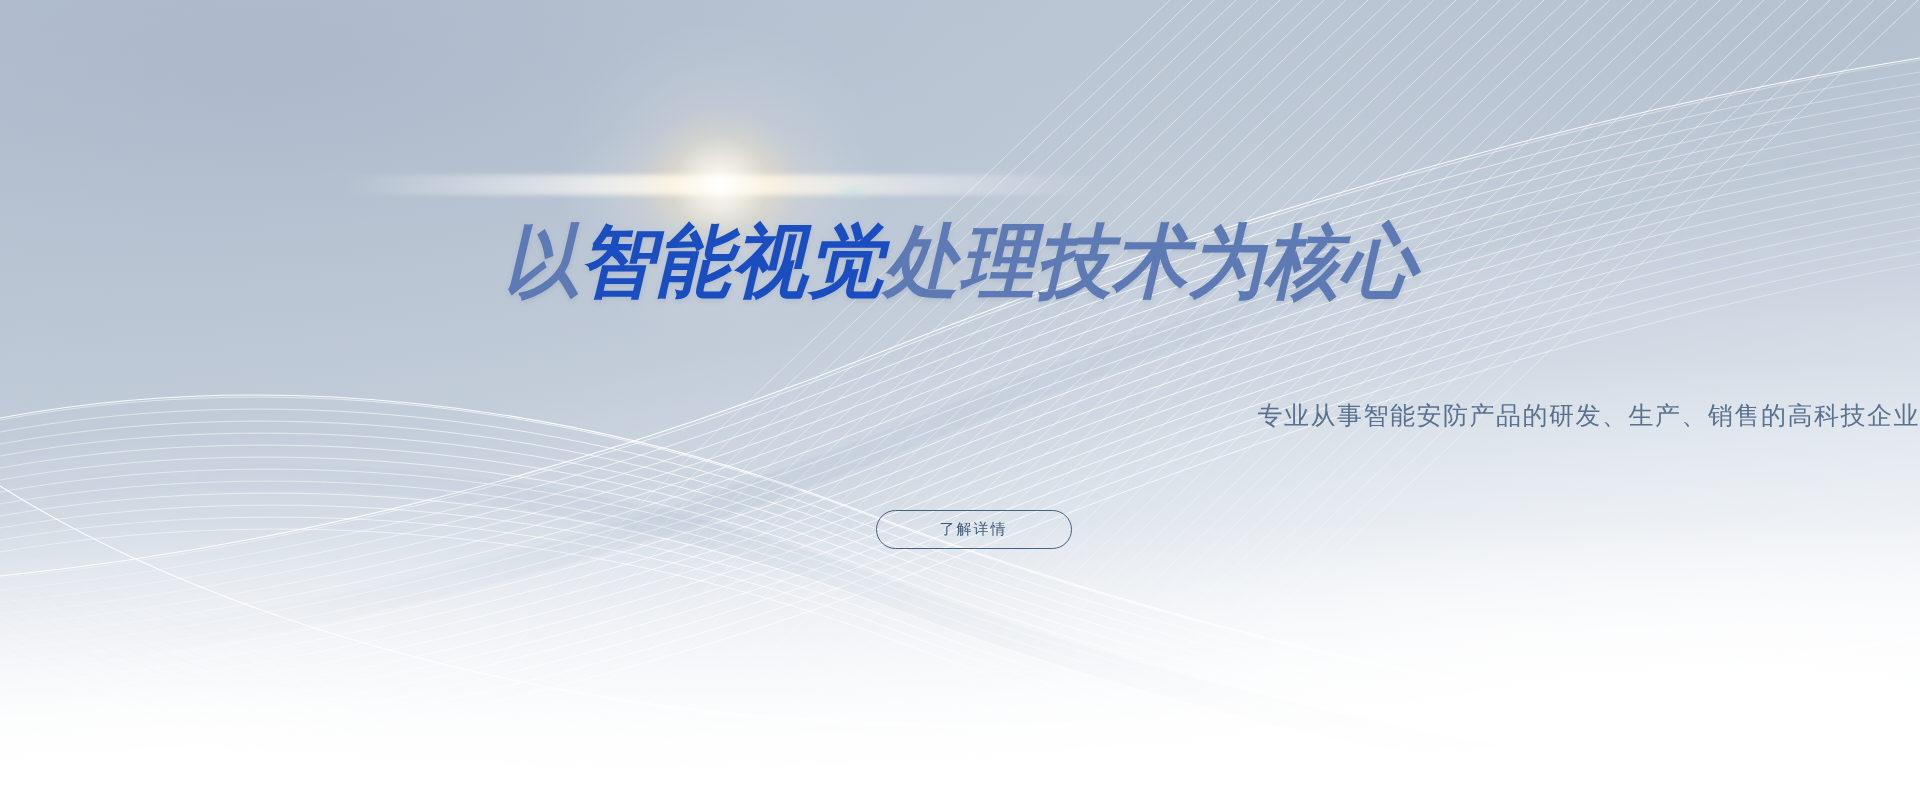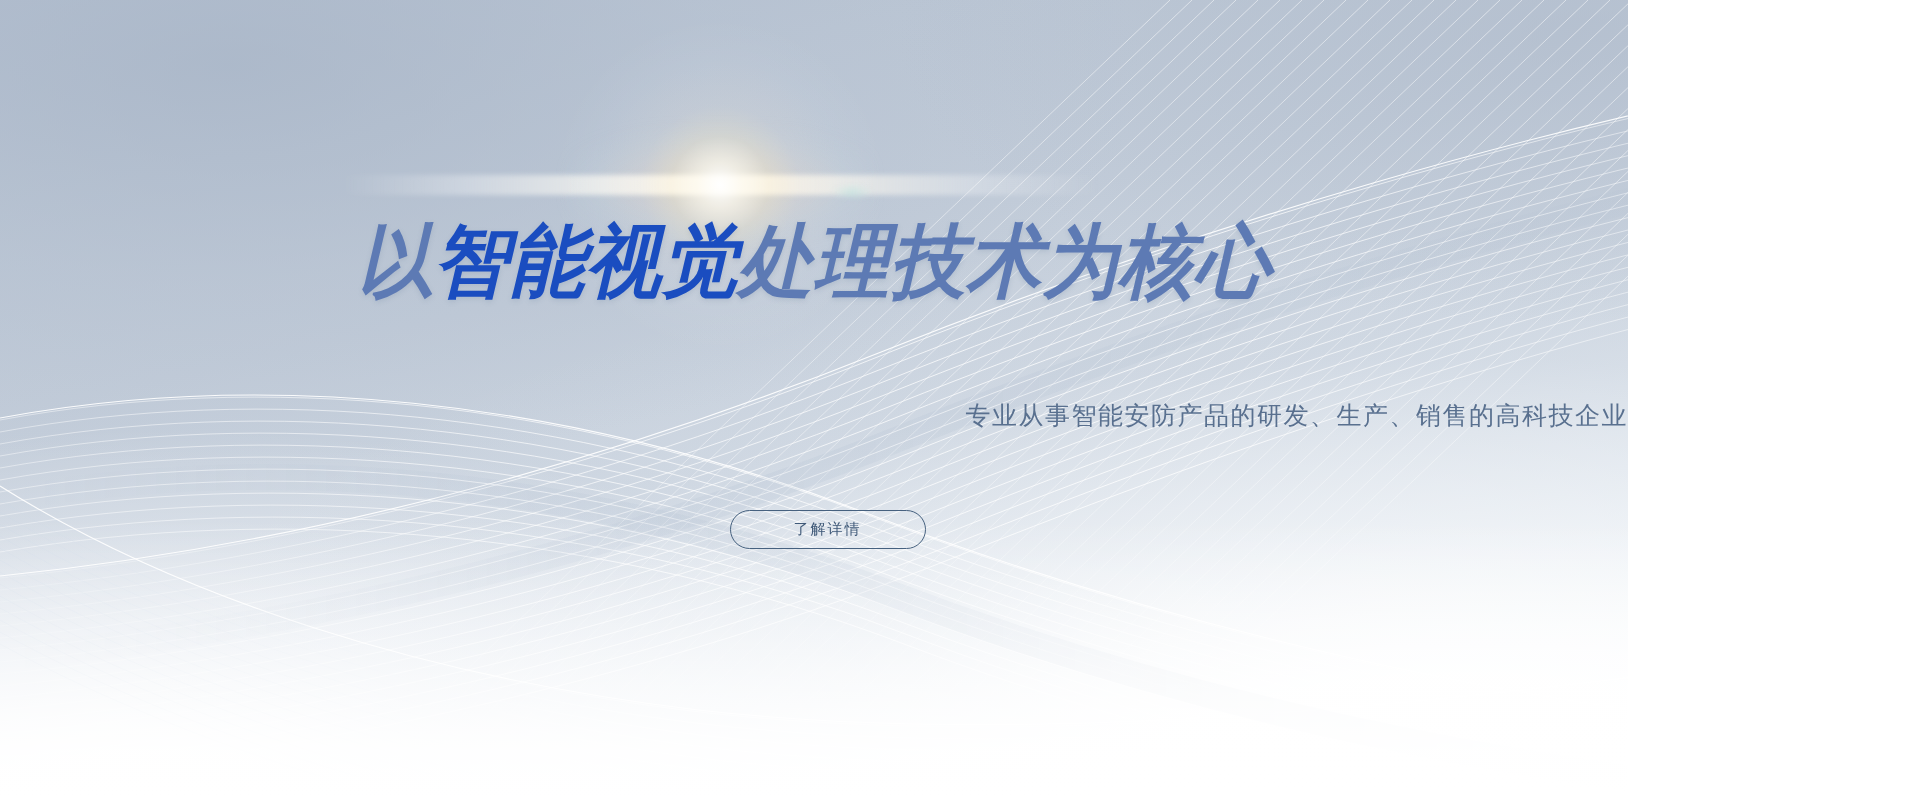--- a/index.html
+++ b/index.html
@@ -2,21 +2,21 @@
 <html><head>
 <meta charset="utf-8">
 <title>Hero Banner</title>
 <style>
   * { margin:0; padding:0; box-sizing:border-box; }
   html,body{
     width:1920px; height:800px; overflow:hidden;
     font-family:"Liberation Sans","DejaVu Sans",sans-serif;
   }
   #stage{
-    position:relative; width:1628px; height:800px; overflow:hidden;
+    position:relative; width:1920px; height:800px; overflow:hidden;
     background:#86efac;
   }
 
   
   .bg-base{
     position:absolute; inset:0;
     background:
       radial-gradient(125% 110% at 88% 102%, #ffffff 0%, rgba(255,255,255,0.92) 16%, rgba(247,249,251,0.55) 34%, rgba(236,240,246,0.12) 52%, rgba(255,255,255,0) 68%),
       radial-gradient(90% 80% at 10% 100%, rgba(255,255,255,0.95) 0%, rgba(252,253,255,0.55) 26%, rgba(255,255,255,0) 58%),
       linear-gradient(168deg, #b4c0d0 0%, #bcc7d5 18%, #c2ccd9 36%, #ccd5e0 55%, #dde4ec 72%, #eef2f7 86%, #fafbfd 100%);

